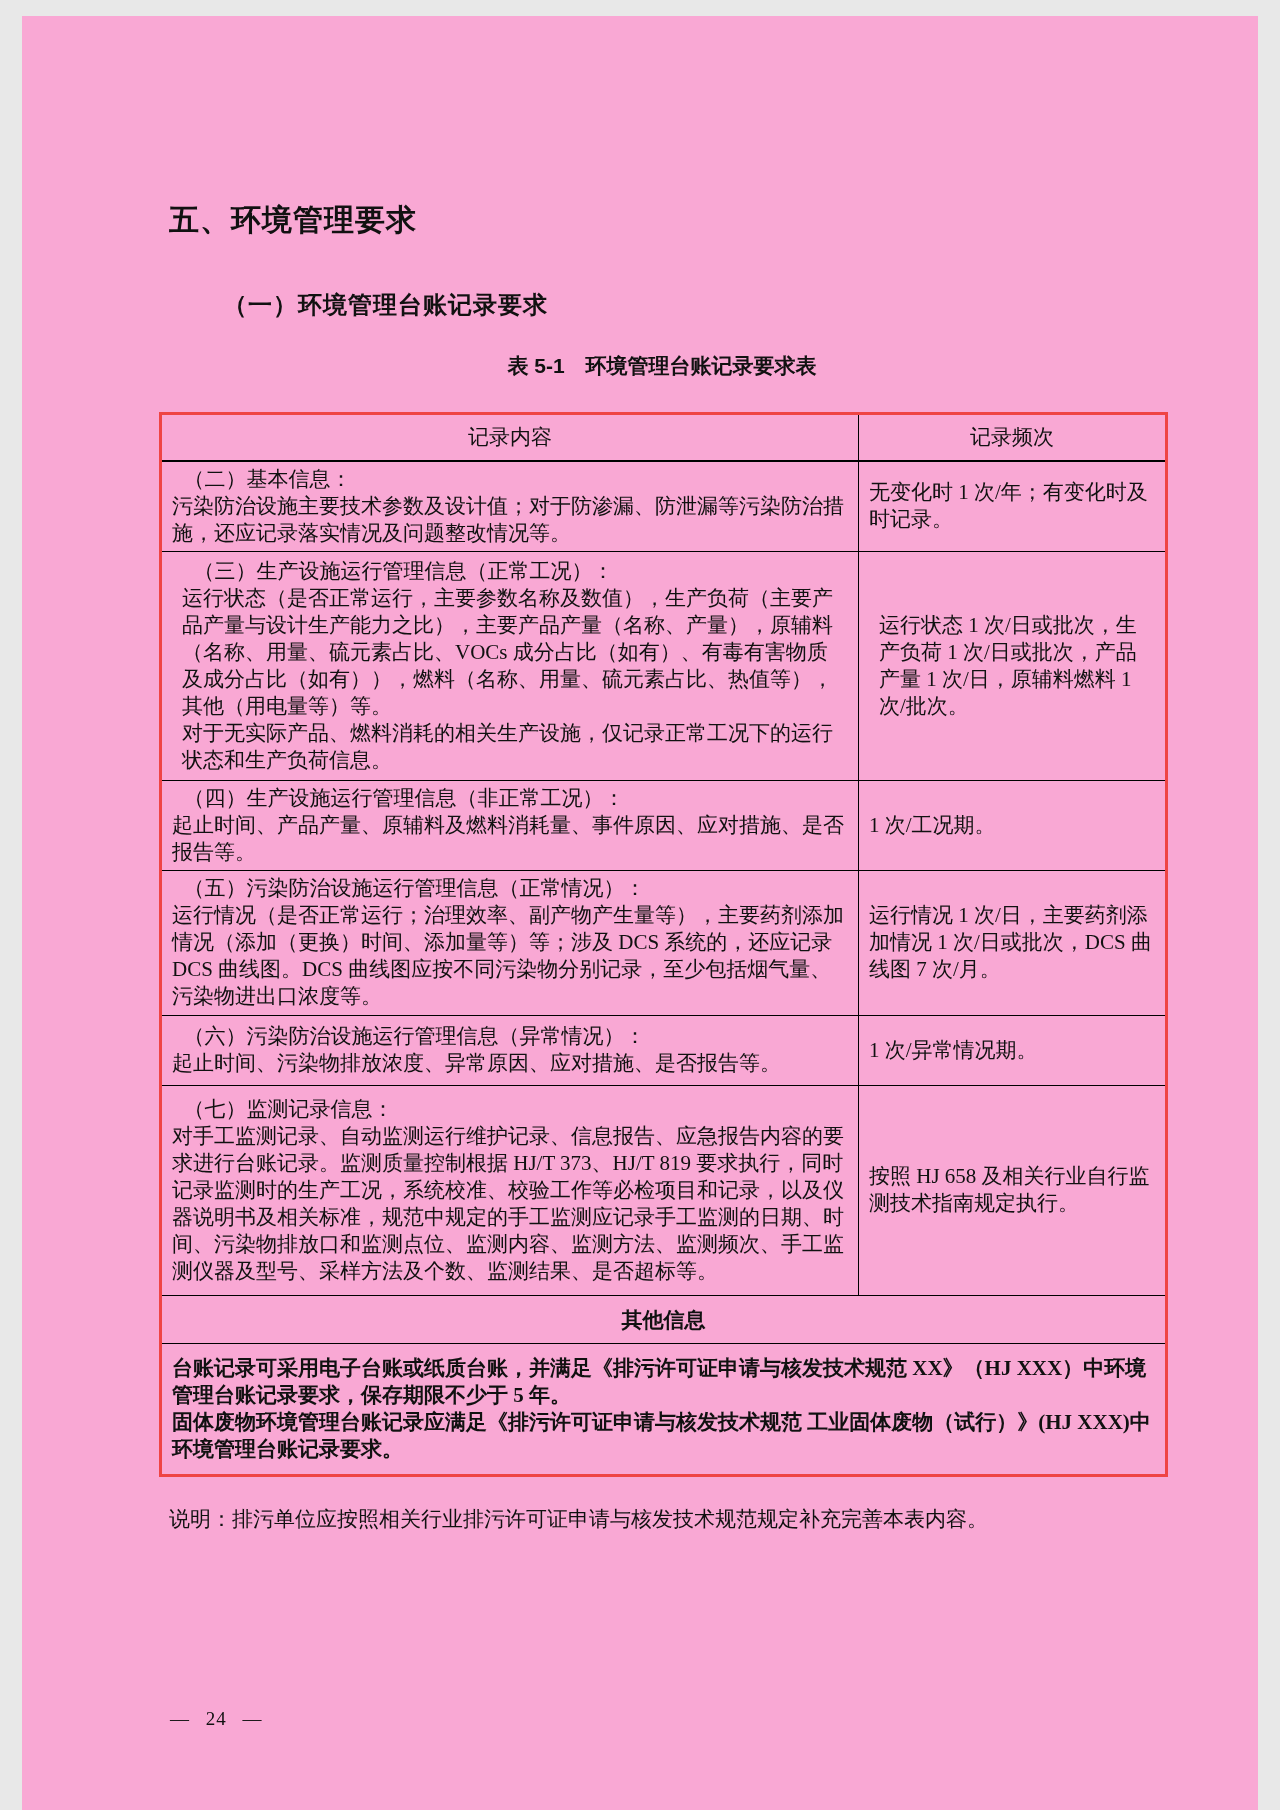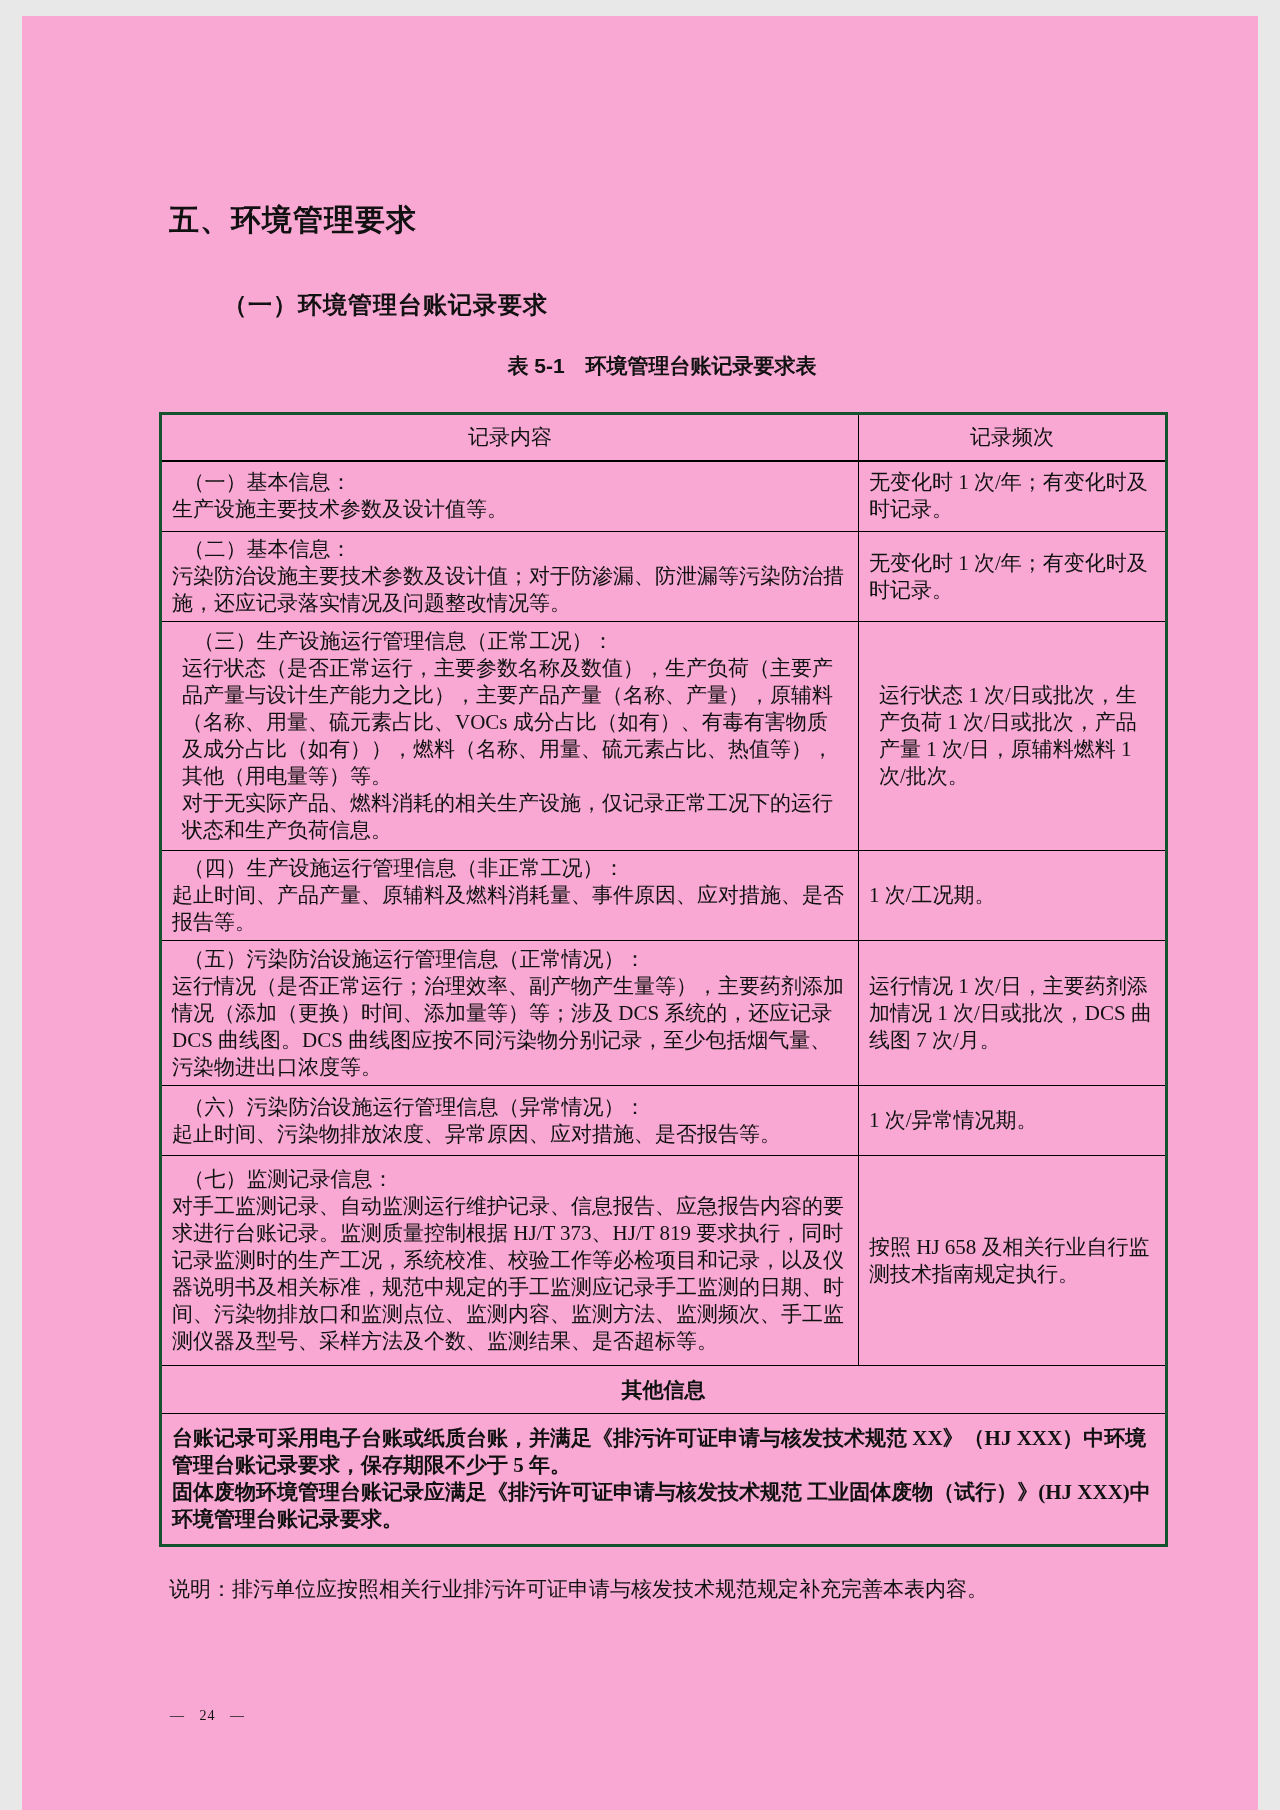--- a/index.html
+++ b/index.html
@@ -40,21 +40,21 @@
     line-height: 28px;
     text-align: center;
     margin: 32px 0 0 0;
   }
 
   table.records {
     margin-top: 32px;
     width: 1006px;
     table-layout: fixed;
     border-collapse: collapse;
-    border: 3px solid #14532d;
+    border: 3px solid #ef4444;
     font-size: 21px;
     line-height: 27px;
   }
   table.records col.c-left  { width: 698px; }
   table.records col.c-right { width: 308px; }
   table.records td, table.records th {
     border: 1.4px solid #000;
     vertical-align: middle;
     box-sizing: border-box;
     font-weight: normal;
@@ -89,21 +89,21 @@
 
   .note {
     font-size: 21px;
     line-height: 28px;
     margin: 28px 0 0 10px;
   }
   .pagenum {
     position: absolute;
     left: 148px;
     top: 1692px;
-    font-size: 14px;
+    font-size: 19px;
     word-spacing: 10px;
     letter-spacing: 1px;
   }
 </style>
 </head>
 <body>
 
 <div class="page">
   <div class="content">
 
@@ -116,29 +116,20 @@
           <col class="c-left">
           <col class="c-right">
         </colgroup>
 
       <tbody>
           <tr>
         <th class="colhead">记录内容</th>
         <th class="colhead">记录频次</th>
       </tr>
 
-      <tr class="r1">
-        <td class="cell-left">
-          <p class="tl">（一）基本信息：</p>
-          <p>生产设施主要技术参数及设计值等。</p>
-        </td>
-        <td class="cell-right">
-          <p>无变化时 1 次/年；有变化时及时记录。</p>
-        </td>
-      </tr>
 
       <tr class="r2">
         <td class="cell-left">
           <p class="tl">（二）基本信息：</p>
           <p>污染防治设施主要技术参数及设计值；对于防渗漏、防泄漏等污染防治措施，还应记录落实情况及问题整改情况等。</p>
         </td>
         <td class="cell-right">
           <p>无变化时 1 次/年；有变化时及时记录。</p>
         </td>
       </tr>

